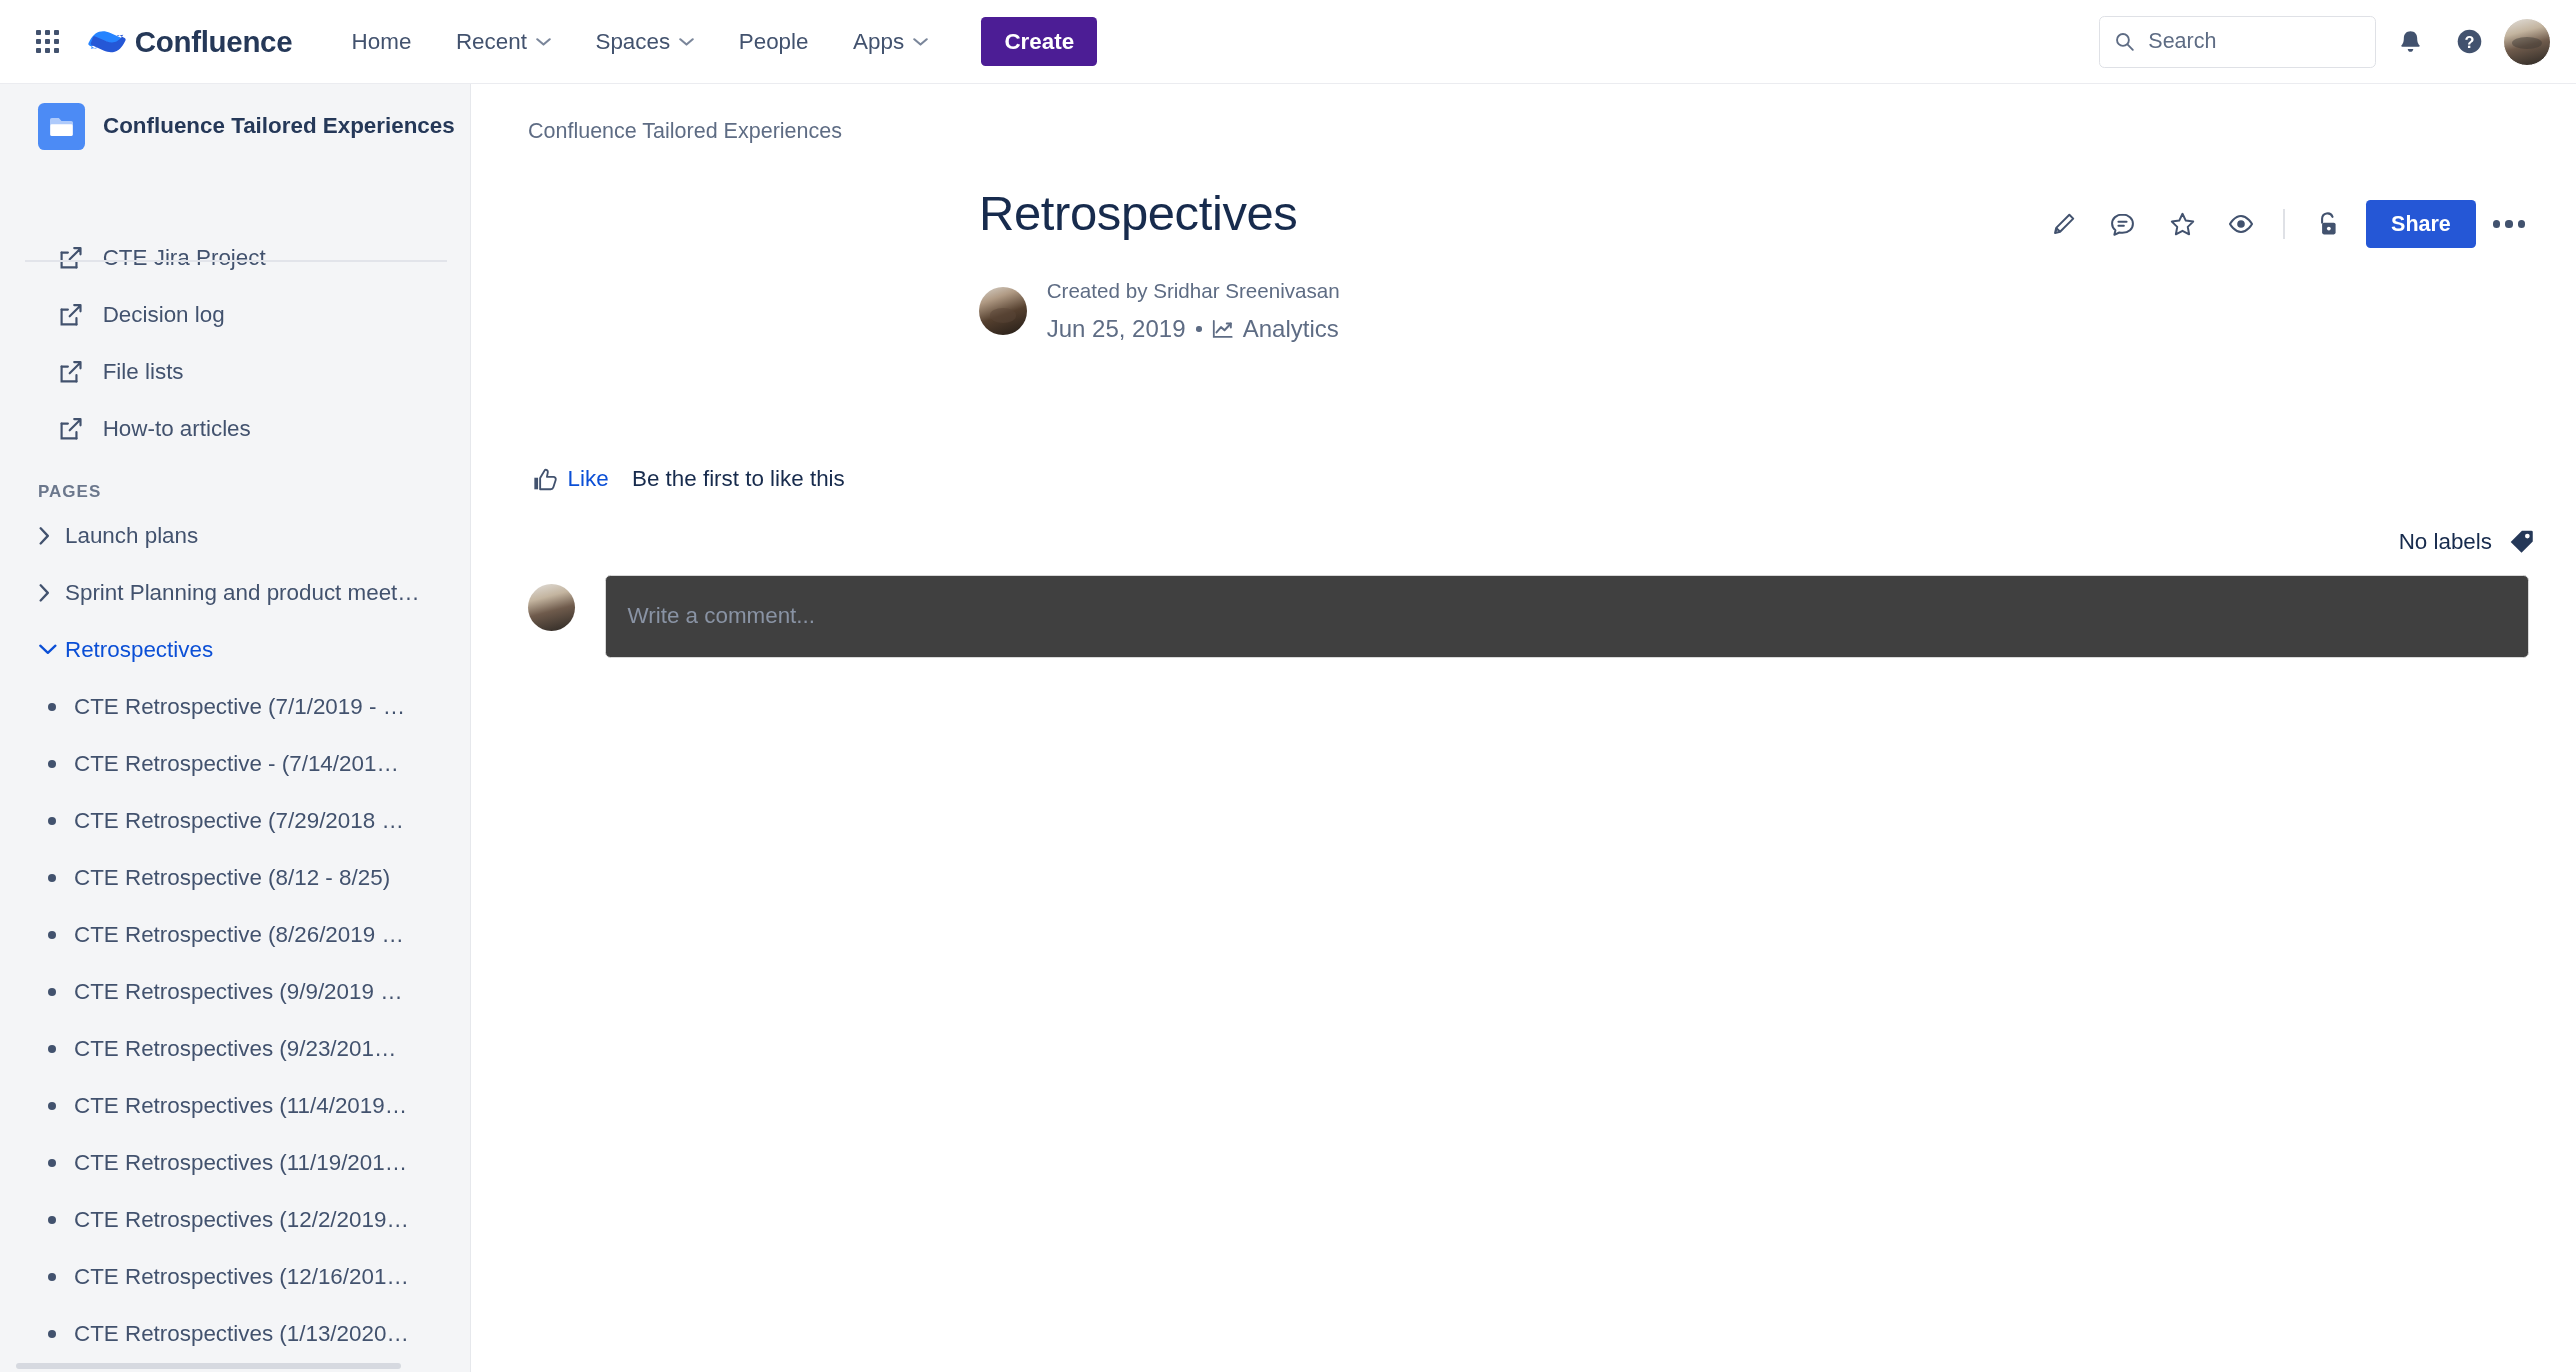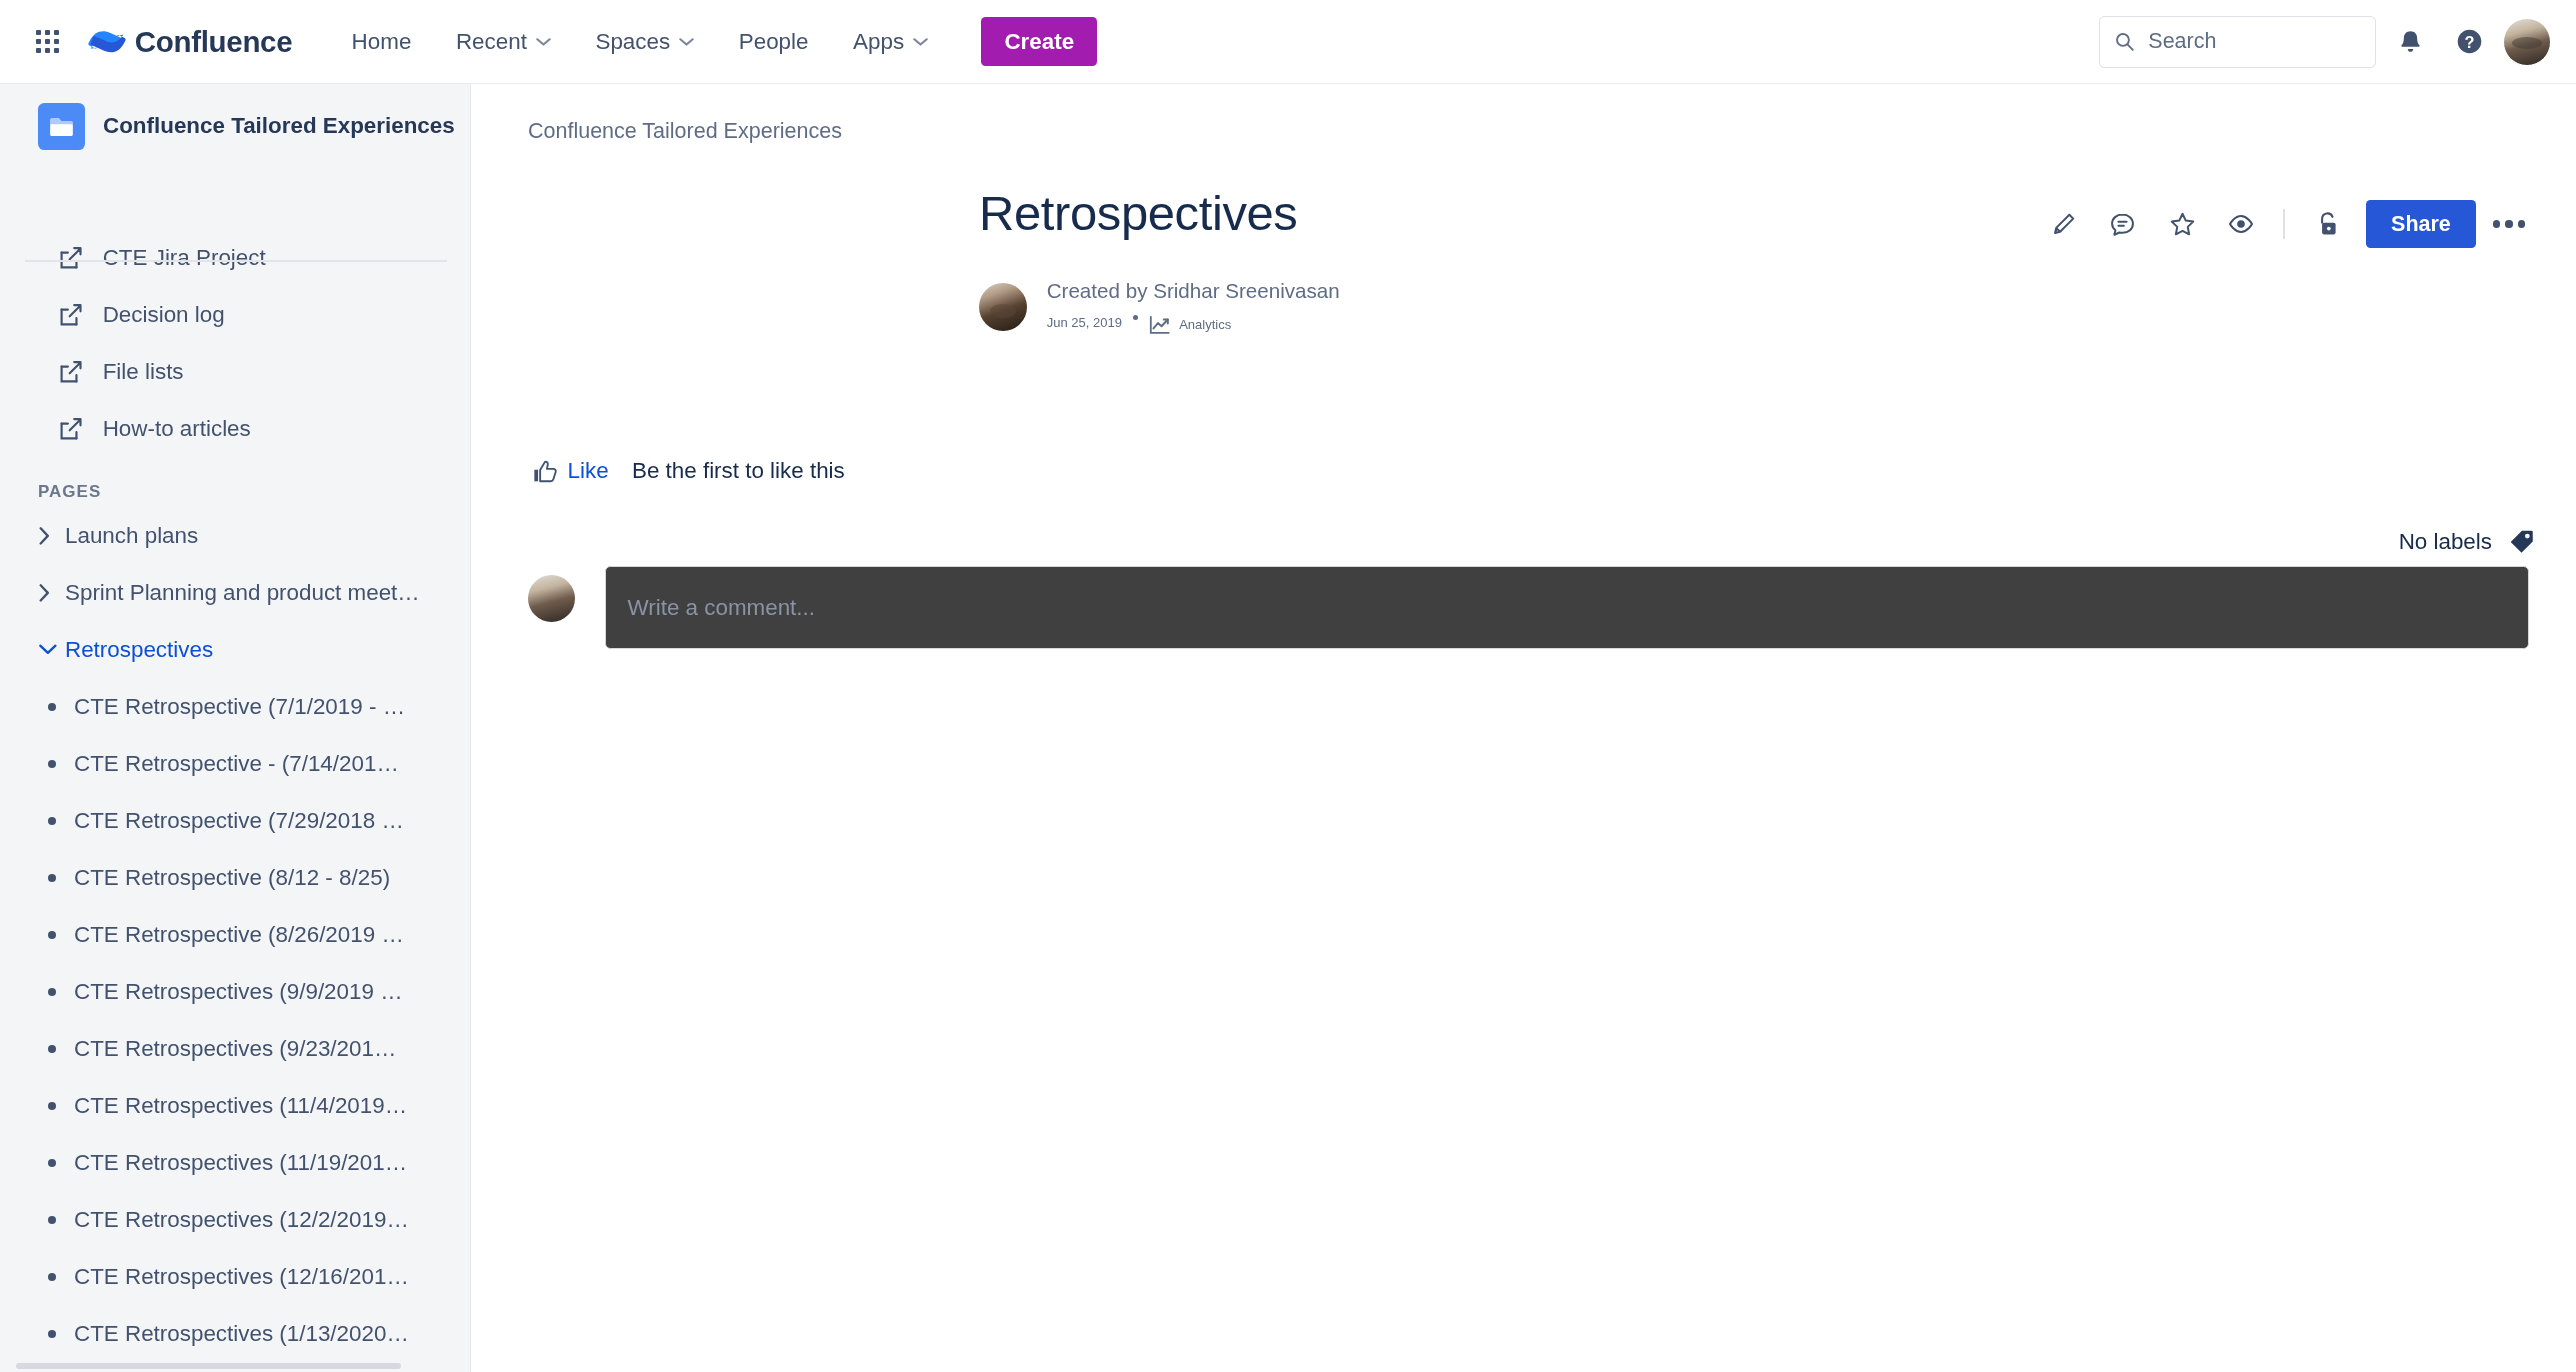--- a/index.html
+++ b/index.html
@@ -41,21 +41,21 @@
   .nav-item {
     display: flex; align-items: center; gap: 9px;
     padding: 9.8px 14.3px; border-radius: 4.5px;
     font-size: 22.4px; color: #42526e; font-weight: 500;
     cursor: pointer; white-space: nowrap;
   }
   .chev-down { width: 15px; height: 9.8px; display: block; }
 
   .create-btn {
     margin-left: 23px;
-    background: #a21caf;
+    background: #4c1d95;
     color: #ffffff;
     font-size: 22.4px; font-weight: 600;
     border: none; border-radius: 4.5px;
     padding: 11.6px 23px;
     cursor: pointer;
     font-family: inherit;
   }
 
   .topnav-right {
     margin-left: auto; margin-right: 25px;
@@ -216,21 +216,21 @@
     background: linear-gradient(160deg,#d9d4cc 0%,#b09a84 26%,#55402f 56%,#221b16 100%);
     position: relative; overflow: hidden;
   }
   .byline-av::after {
     content:""; position:absolute; left:22%; top:44%;
     width:56%; height:30%; border-radius:50%;
     background: rgba(90,70,55,.5);
   }
   .byline-txt { display: flex; flex-direction: column; gap: 12px; }
   .byline-l1 { font-size: 20.6px; color: #5e6c84; }
-  .byline-l2 { font-size: 13px; color: #5e6c84; display: flex; gap: 10.7px; }
+  .byline-l2 { font-size: 24px; color: #5e6c84; display: flex; align-items: center; gap: 10.7px; }
   .dot-sep { width: 5.4px; height: 5.4px; border-radius: 50%; background: #5e6c84; display: block; }
   .analytics-link { color: #5e6c84; cursor: pointer; display: flex; align-items: center; gap: 9px; }
 
   .like-row {
     display: flex; align-items: center;
     margin-top: 118px; margin-left: 0; gap: 19.7px;
   }
   .like-btn {
     display: flex; align-items: center; gap: 9px;
     cursor: pointer; padding: 5.4px 3.6px; border-radius: 3.6px;

